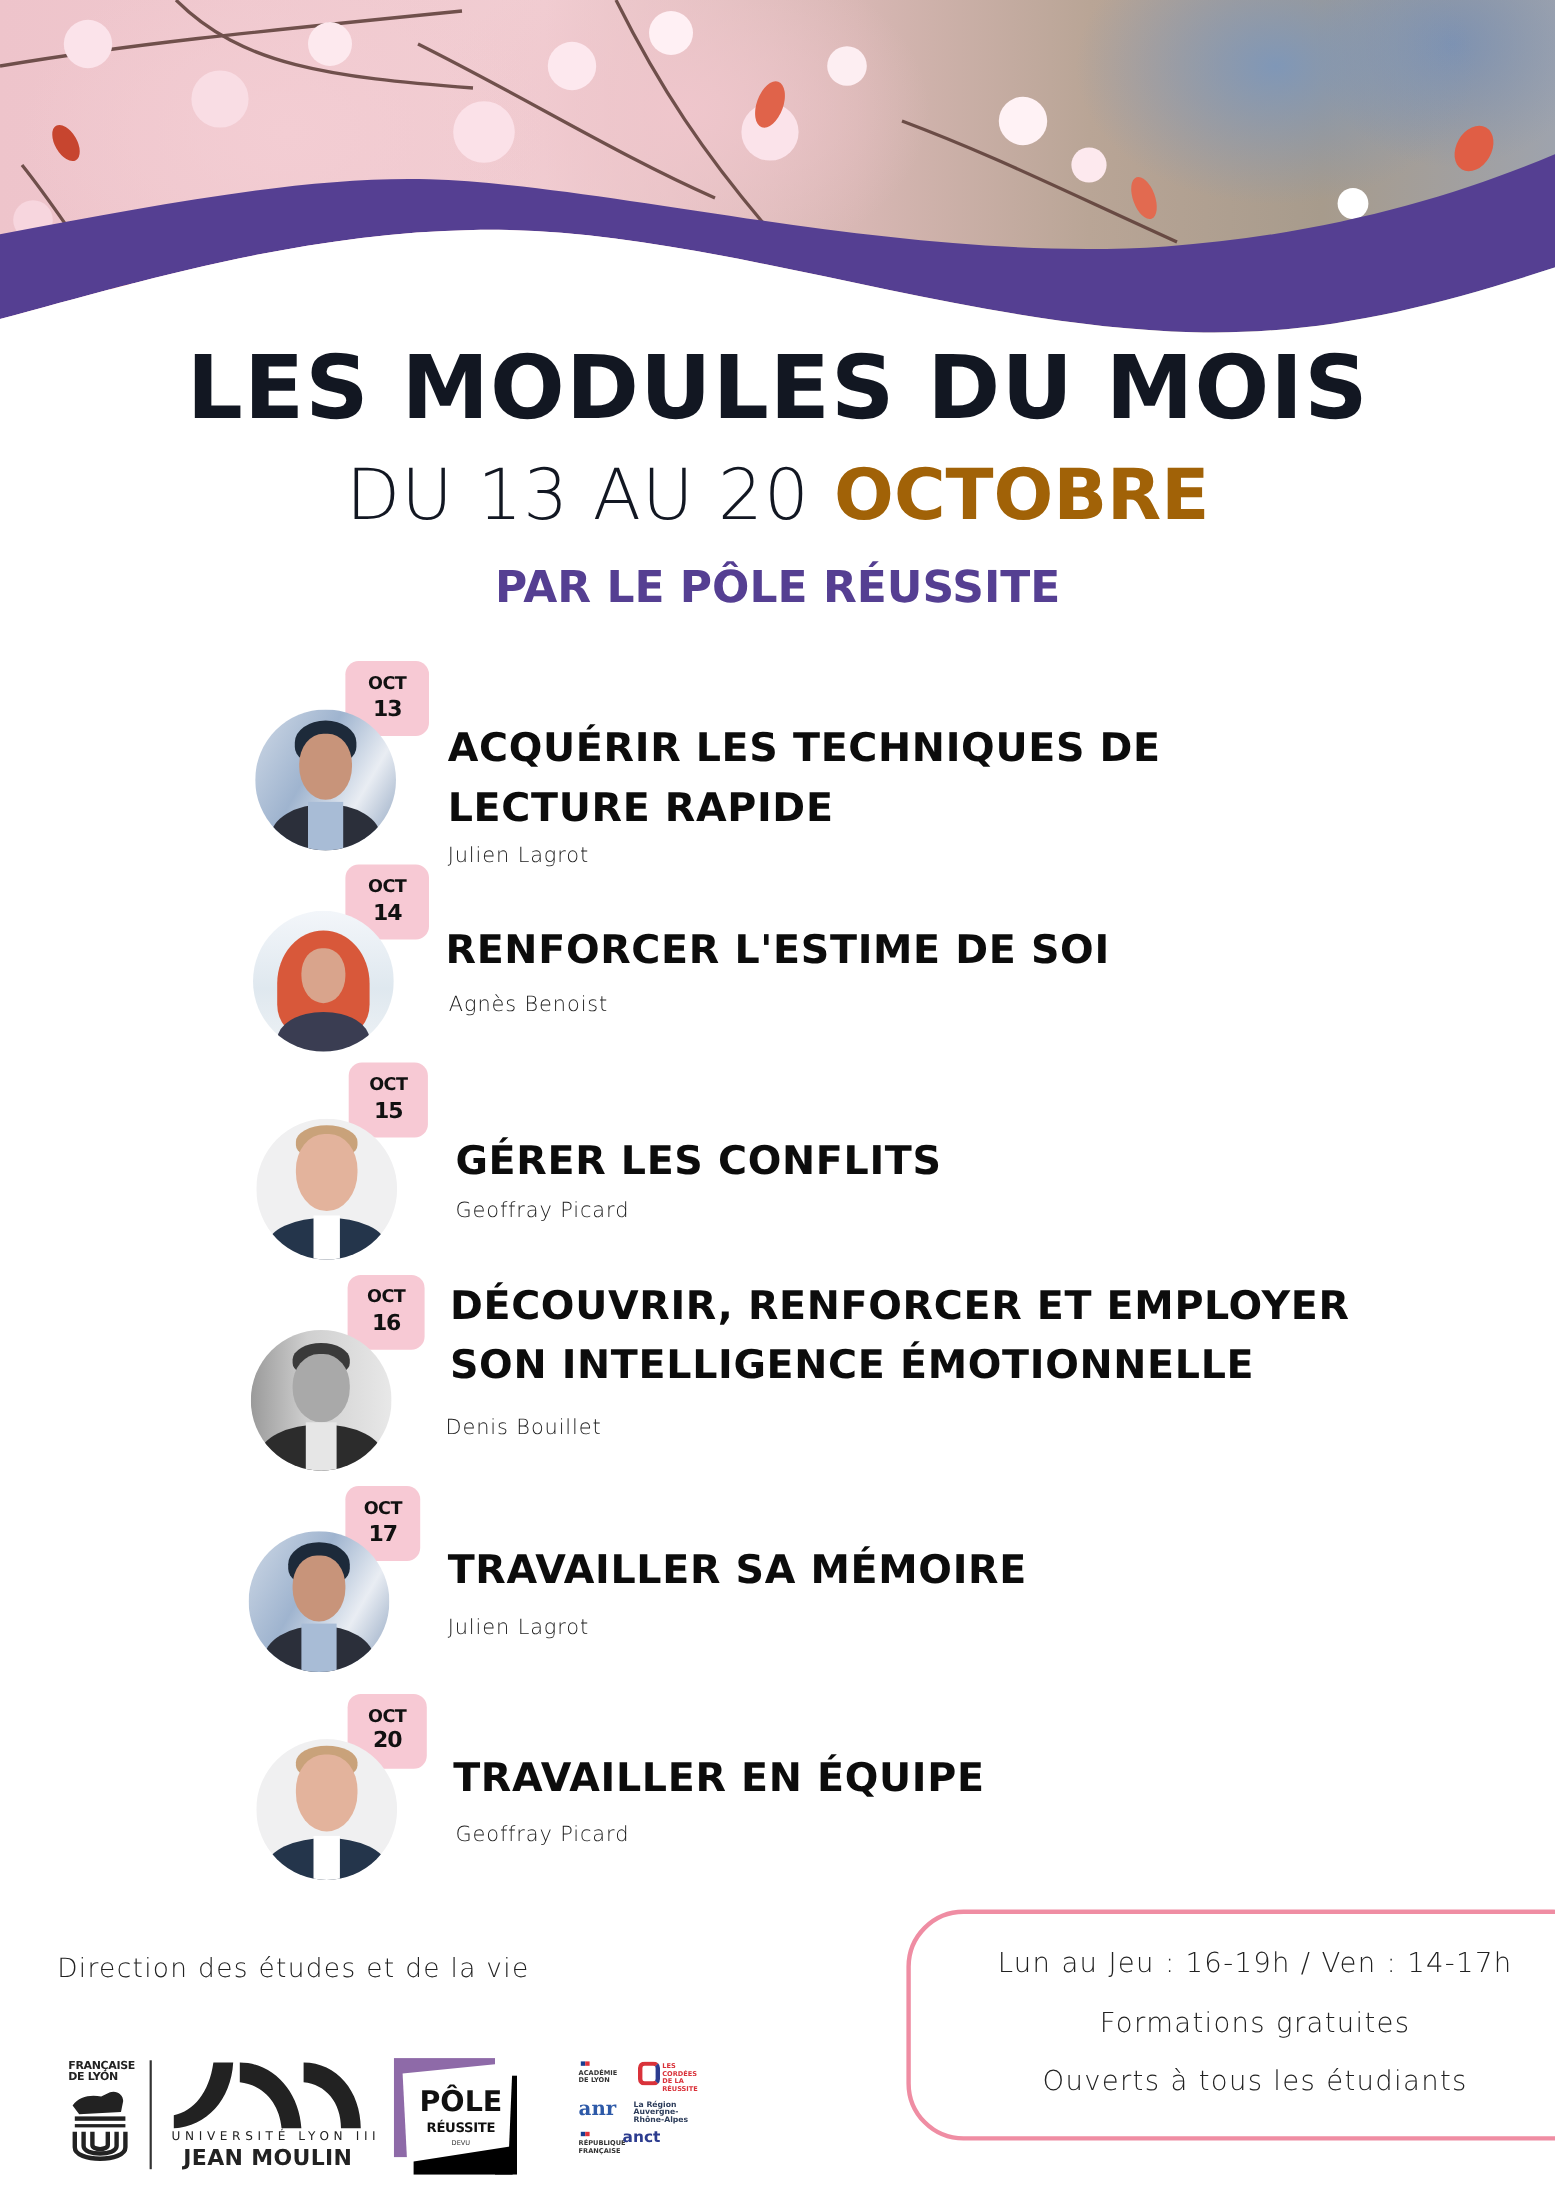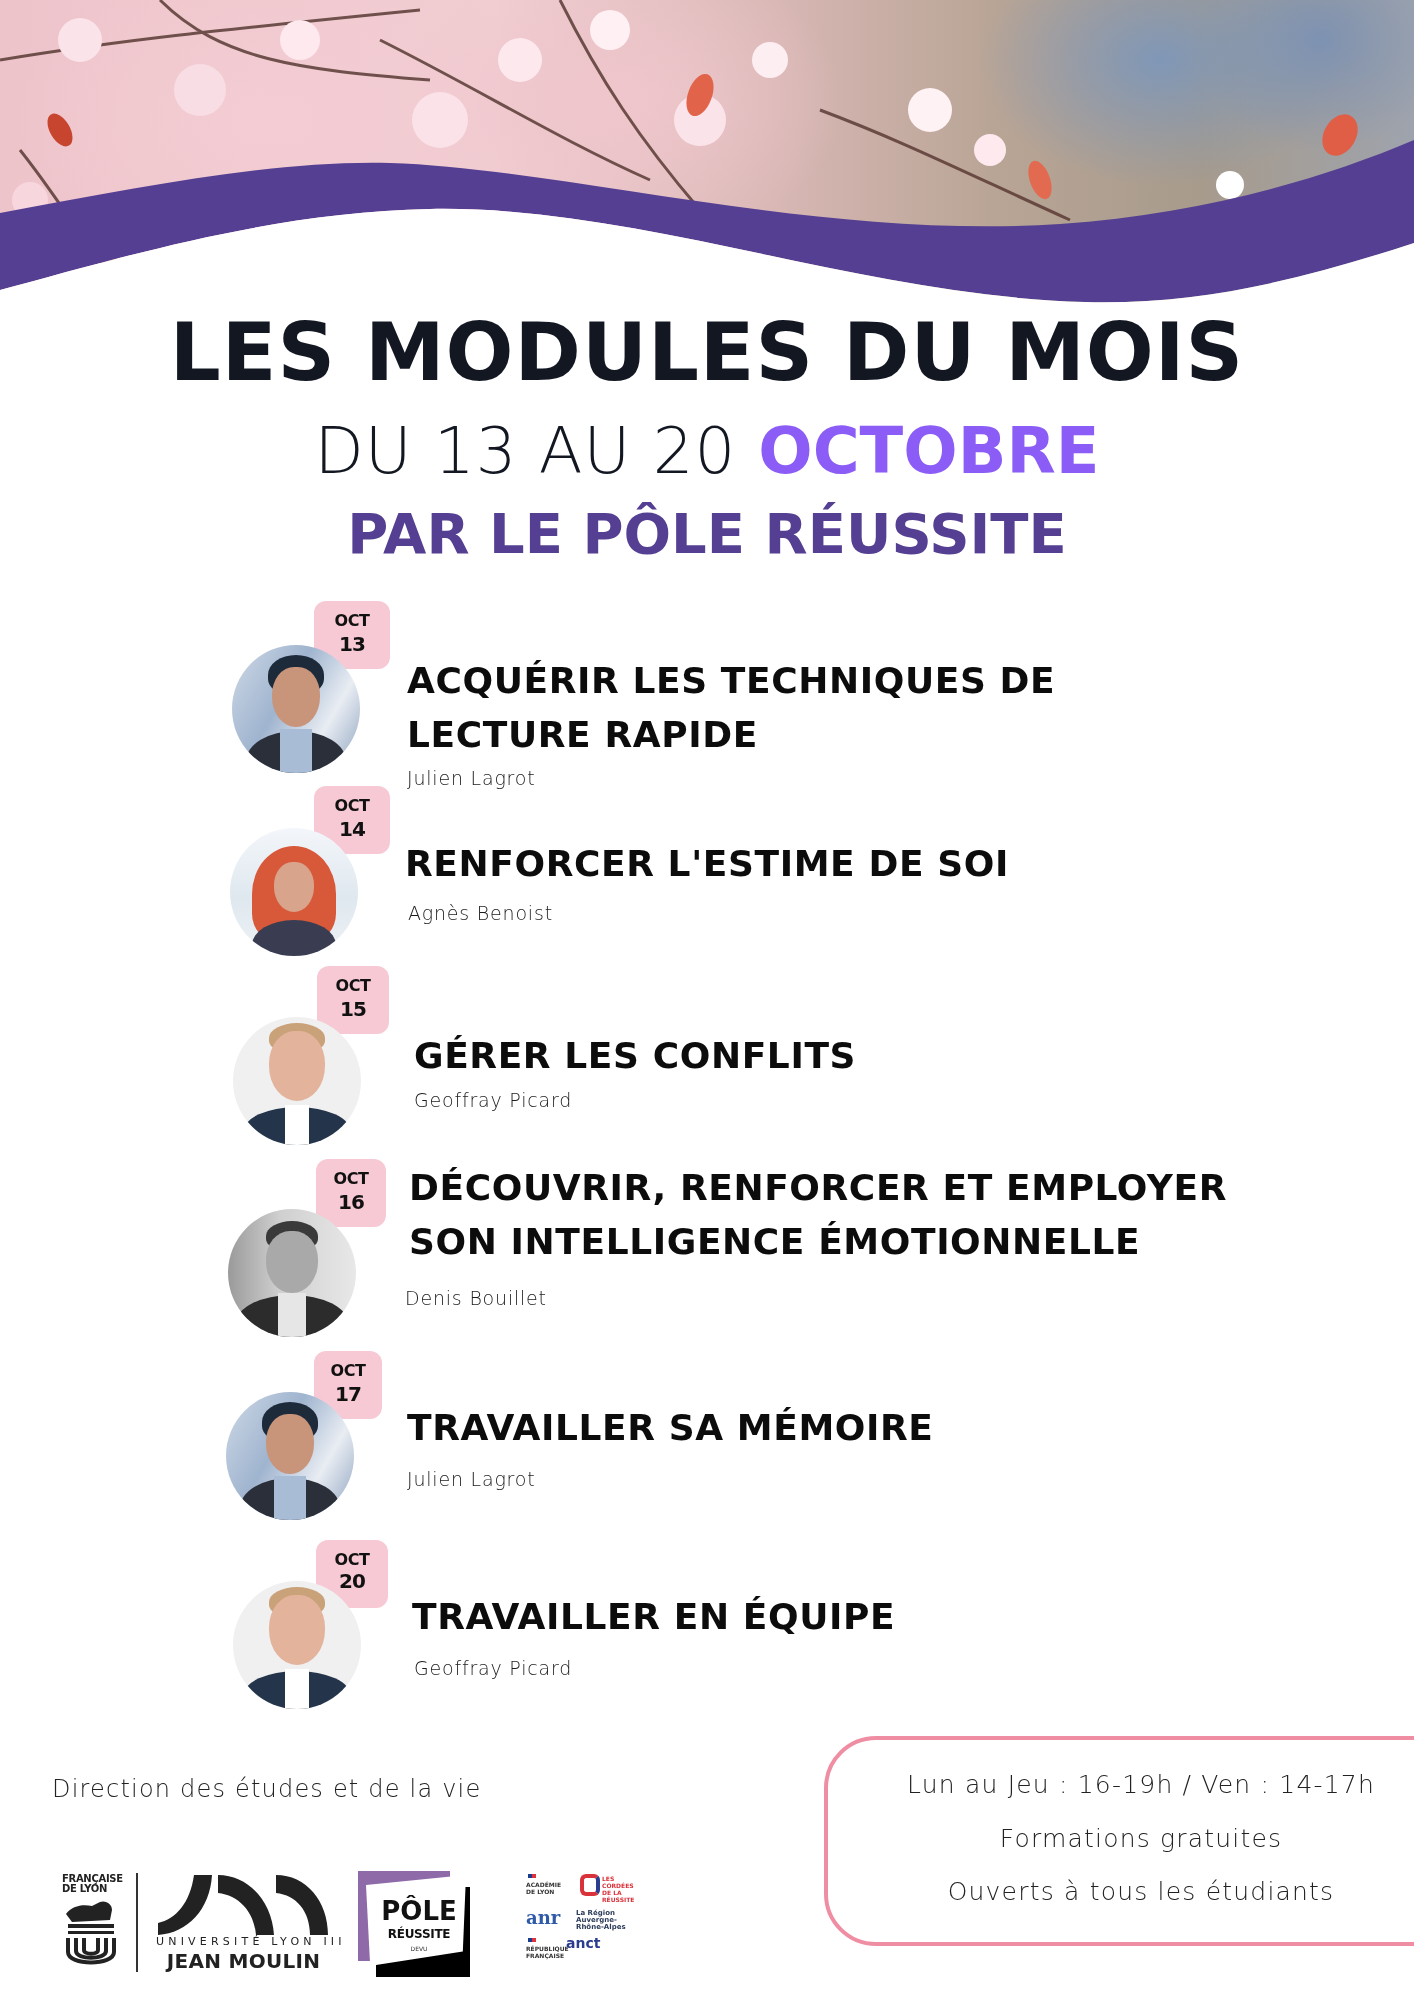--- a/index.html
+++ b/index.html
@@ -18,23 +18,23 @@
   }
   .hero svg { position: absolute; left: 0; top: 0; }
 
   
   .title-main { position: absolute; left: 0; width: 1414px; top: 308px; text-align: center;
     font-family: "DejaVu Sans", sans-serif; font-weight: 700; font-size: 80px; letter-spacing: 1px;
     color: #121722; line-height: 90px; }
   .title-date { position: absolute; left: 0; width: 1414px; top: 416px; text-align: center;
     font-size: 64px; line-height: 70px; color: #121722; font-family: "DejaVu Sans", sans-serif; }
   .title-date .light { font-weight: 300; font-family: "DejaVu Sans", sans-serif; letter-spacing: 1px; }
-  .title-date .pink { font-weight: 700; color: #8b5cf6; margin-left: 22px; }
+  .title-date .pink { font-weight: 700; color: #a16207; margin-left: 22px; }
   .title-by { position: absolute; left: 0; width: 1414px; top: 497px; text-align: center;
-    font-weight: 700; font-size: 56px; line-height: 74px; color: #553f92; }
+    font-weight: 700; font-size: 40px; line-height: 74px; color: #553f92; }
 
   
   .module { position: absolute; }
   .badge { position: absolute; background: #f7c9d4; border-radius: 12px; width: 76px; height: 68px;
     text-align: center; z-index: 1; }
   .badge .m { display: block; font-weight: 700; font-size: 16px; line-height: 16px; margin-top: 12px; color: #111; letter-spacing: -0.5px; }
   .badge .d { display: block; font-weight: 700; font-size: 20px; line-height: 30px; color: #111; letter-spacing: -1px; }
   .avatar { position: absolute; width: 128px; height: 128px; border-radius: 50%; overflow: hidden; z-index: 2; }
   .avatar .bg { position: absolute; inset: 0; }
   .avatar .hair { position: absolute; border-radius: 50% 50% 40% 40%; }

